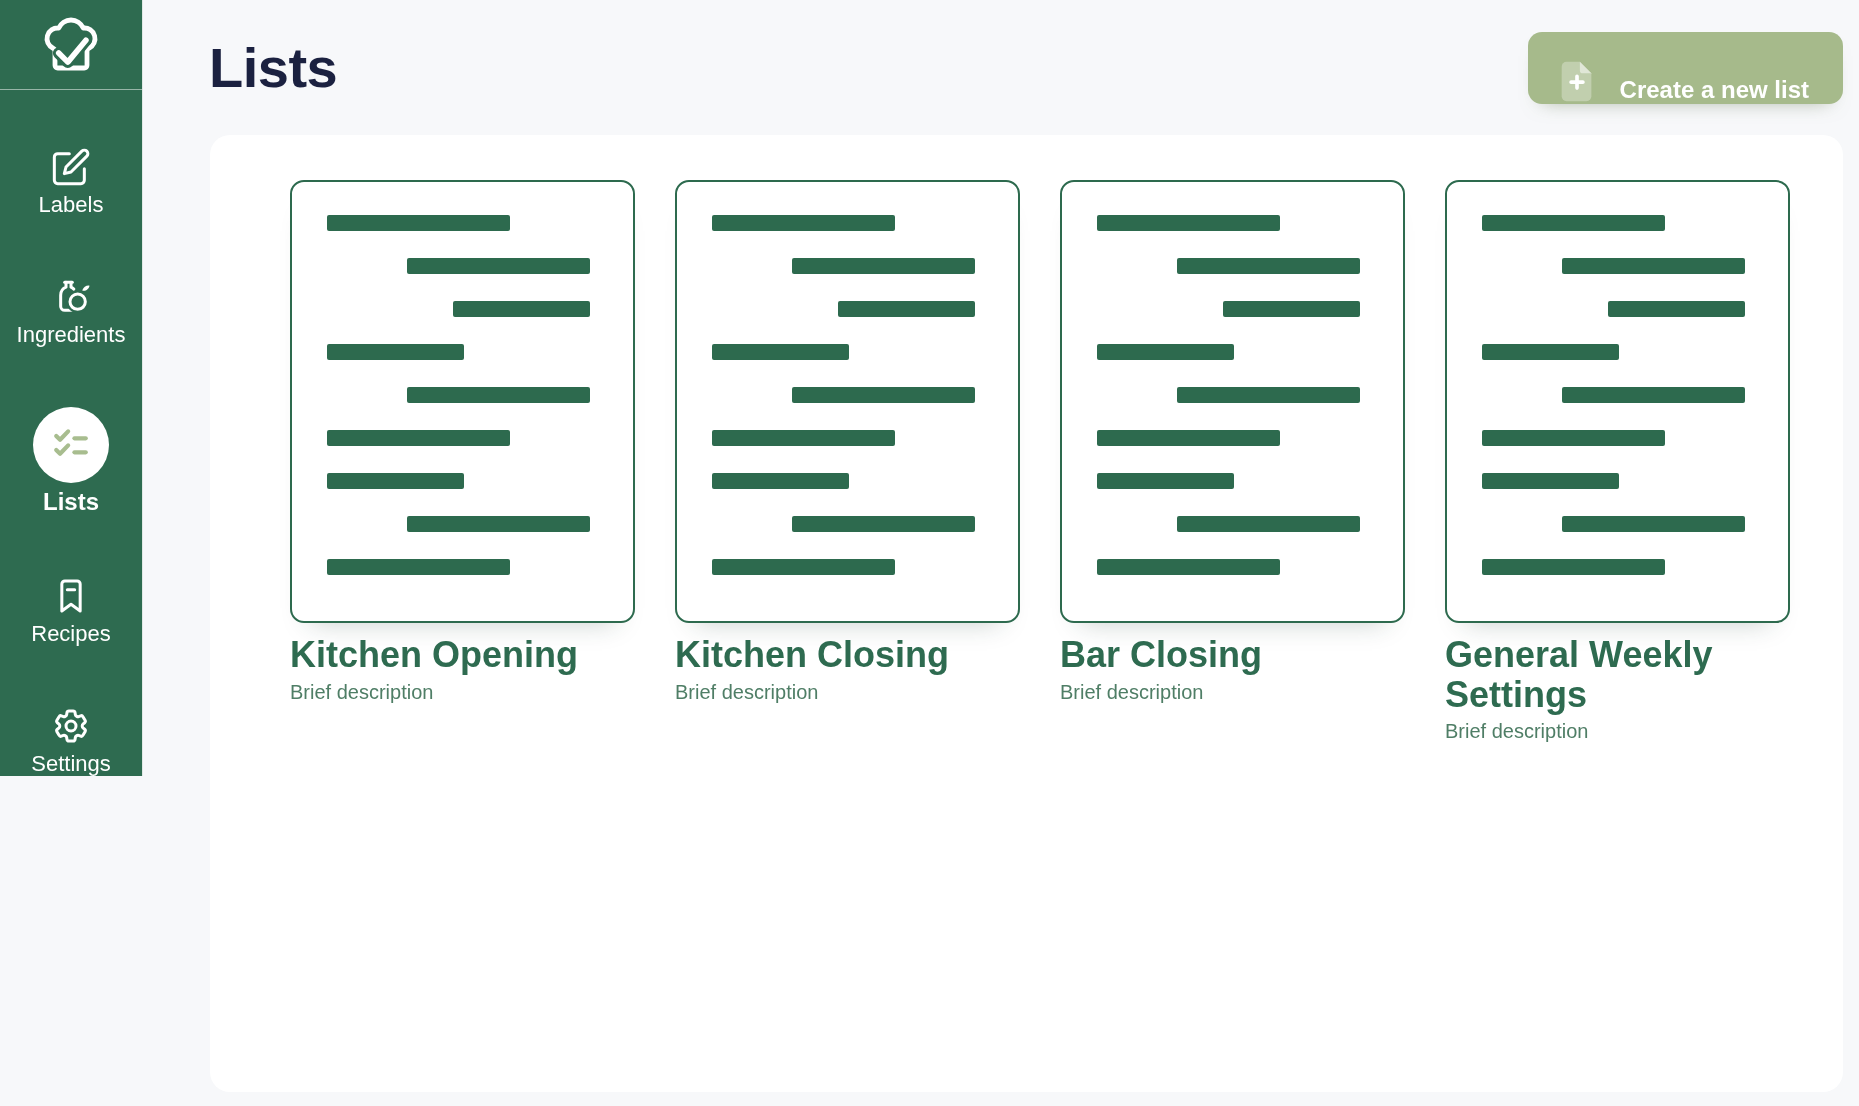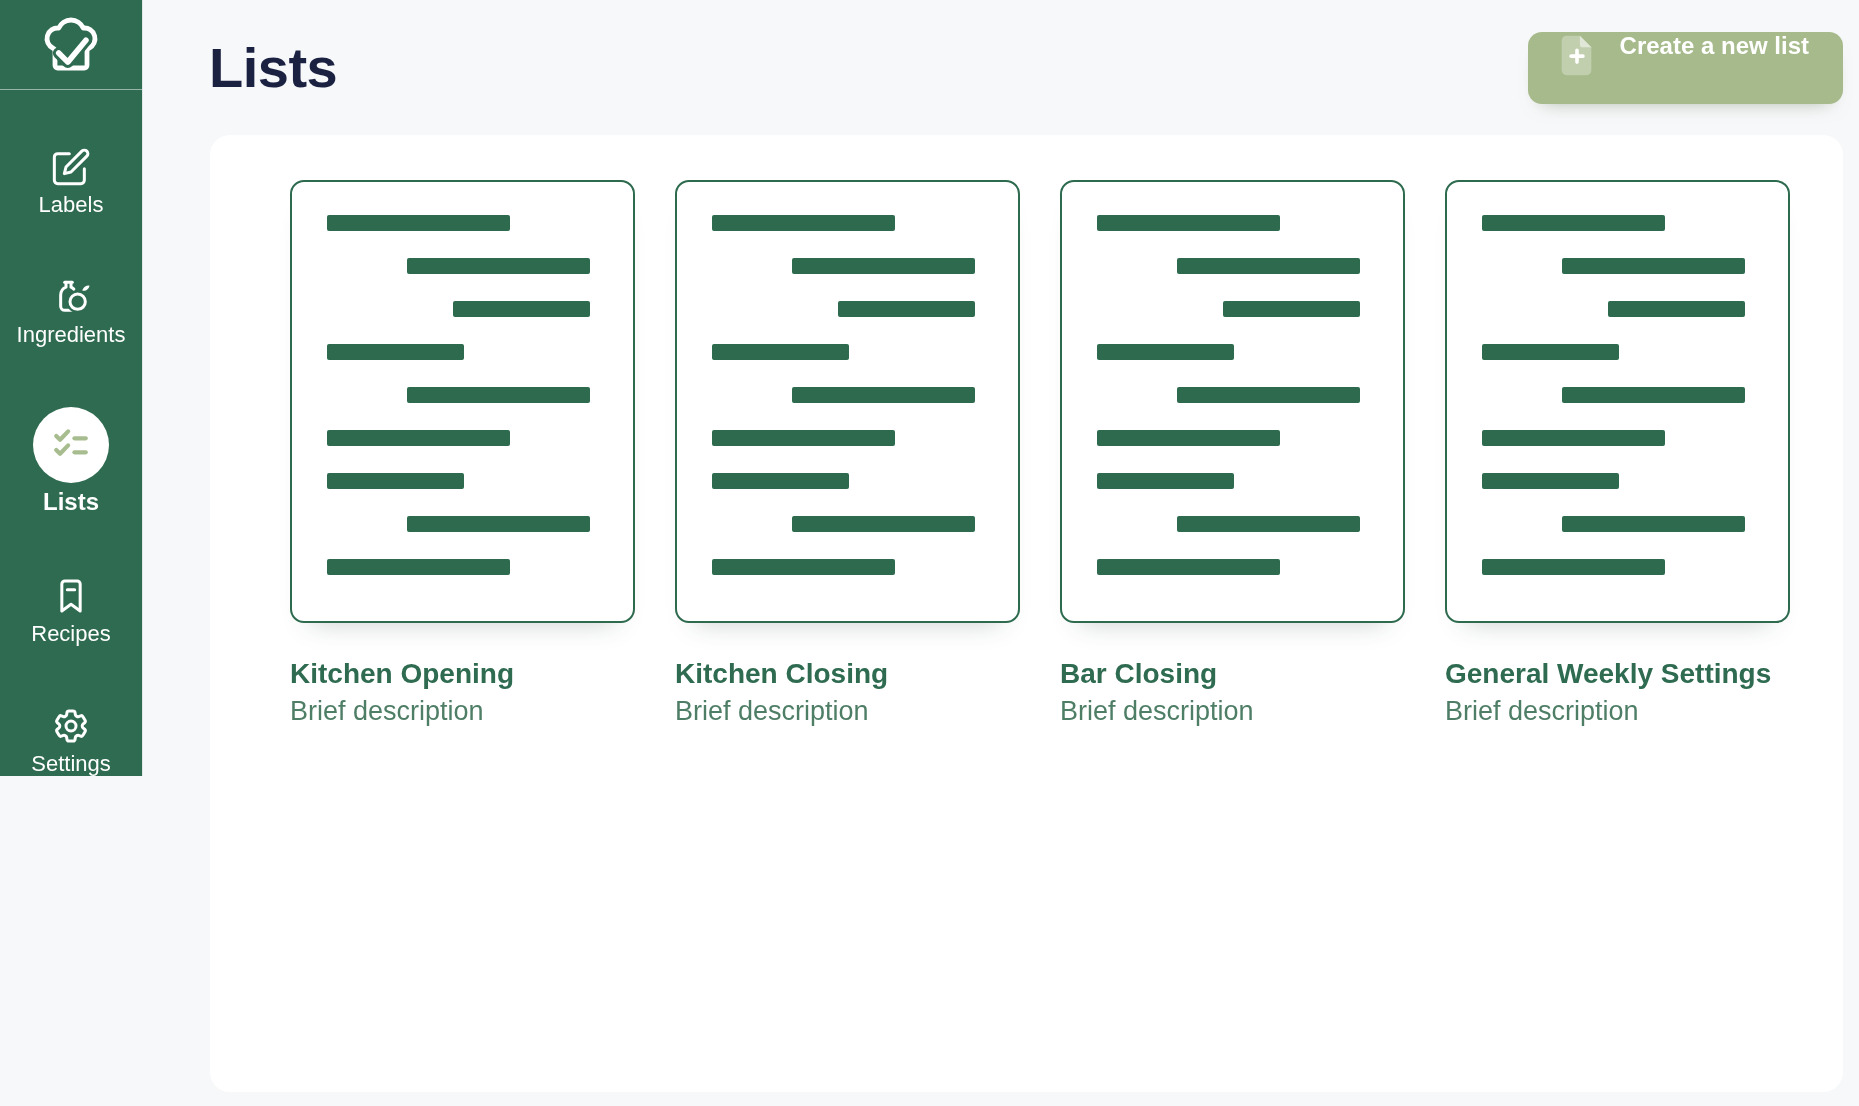--- a/index.html
+++ b/index.html
@@ -84,21 +84,21 @@
     padding:0 16px 0 66px;
   }
   .page-title{
     font-size:56px;
     font-weight:bold;
     color:var(--heading);
     letter-spacing:-0.5px;
   }
   .create-btn{
     display:flex;
-    align-items:flex-start;
+    align-items:flex-end;
     gap:20px;
     background:var(--sage);
     border:none;
     border-radius:14px;
     height:72px;
     padding:0 34px 0 26px;
     cursor:pointer;
     box-shadow:0 10px 20px -14px rgba(90,110,70,.6);
   }
   .create-btn svg{width:46px;height:46px;}
@@ -128,29 +128,29 @@
     padding-top:33px;
     box-shadow:0 18px 26px -20px rgba(27,62,45,.28);
   }
   .preview .bar{
     height:16px;
     background:var(--accent);
     border-radius:2px;
     margin-bottom:27px;
   }
   .card-title{
-    margin-top:36px;
-    font-size:28px;
+    margin-top:12px;
+    font-size:36px;
     font-weight:bold;
     color:var(--title-green);
     line-height:1.1;
   }
   .card-desc{
     margin-top:6px;
-    font-size:27px;
+    font-size:20px;
     color:var(--desc-green);
   }
   svg{display:block;}
   .stroke-w{fill:none;stroke:#fff;stroke-width:1.8;stroke-linecap:round;stroke-linejoin:round;}
   .halo{fill:none;stroke:var(--sidebar-bg);stroke-width:4.4;stroke-linecap:round;stroke-linejoin:round;}
   .stroke-sage{fill:none;stroke:var(--sage-icon);stroke-width:2.2;stroke-linecap:round;stroke-linejoin:round;}
 </style>
 </head>
 <body>
 

